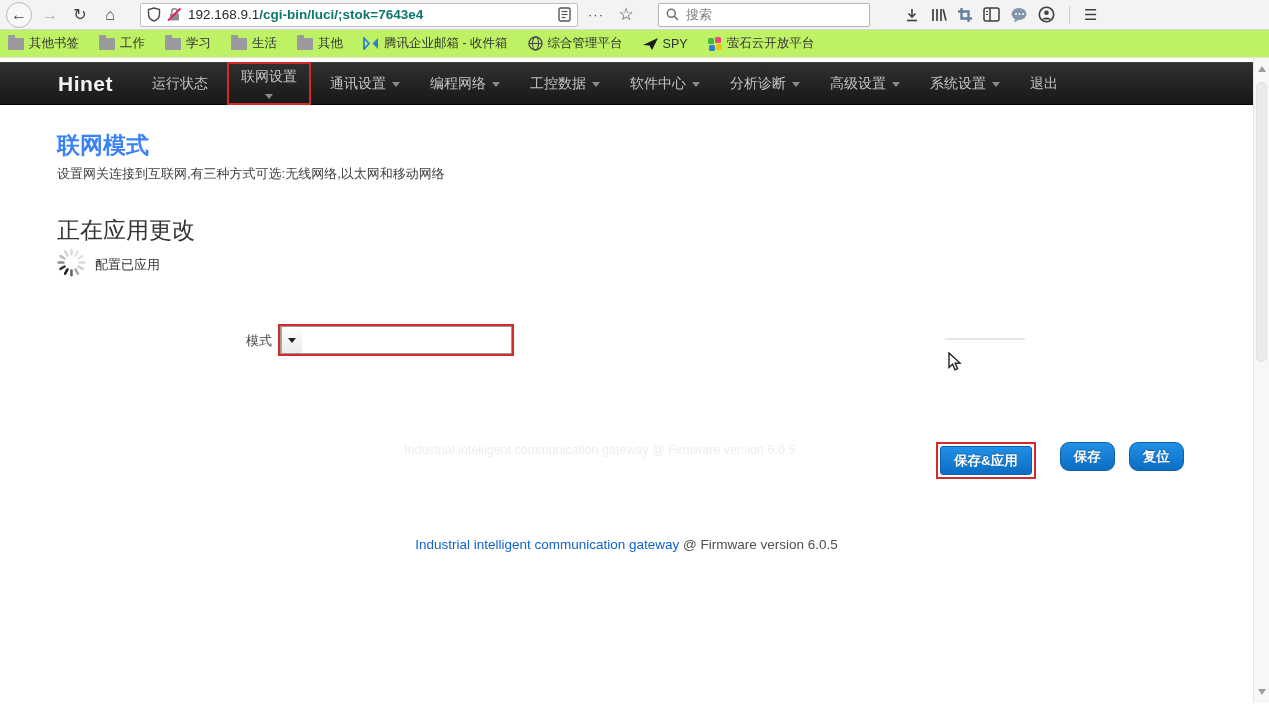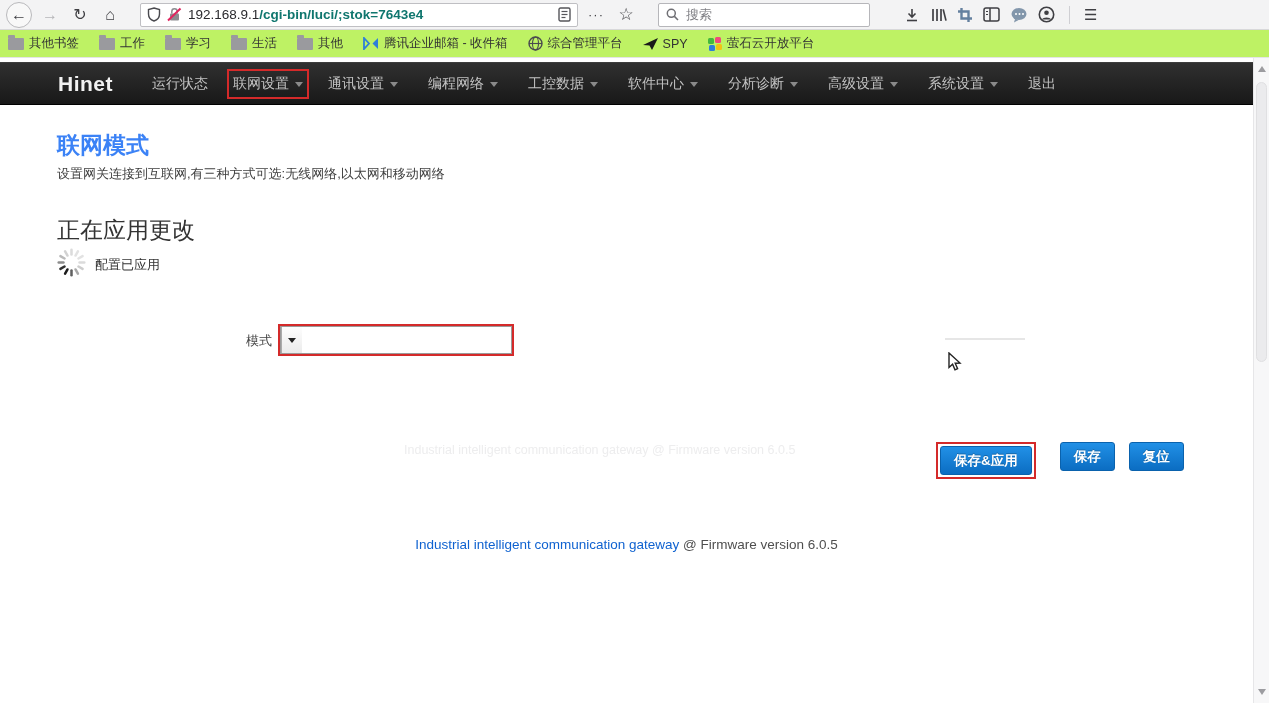--- a/index.html
+++ b/index.html
@@ -45,21 +45,21 @@
 
   
   .navbar { position:absolute; left:0; top:4px; width:1253px; height:43px;
     background:linear-gradient(#303030,#181818); border-top:1px solid #3d3d3d; border-bottom:1px solid #000;
     display:flex; align-items:center; padding-left:58px; }
   .brand { color:#f2f2f2; font-size:21px; font-weight:bold; letter-spacing:0.5px; margin-right:28px; }
   .nav-item { color:#c3c3c3; font-size:14px; padding:6px 11px; display:flex; align-items:center; gap:6px;
     white-space:nowrap; margin-right:8px; }
   .caret { width:0; height:0; border-left:4px solid transparent; border-right:4px solid transparent;
     border-top:5px solid #8a8a8a; margin-top:2px; }
-  .nav-hl { border:2px solid #d42a2a; padding:4px 4px; }
+  .nav-hl { border:2px solid #d42a2a; padding:4px 12px;flex-direction:column; }
 
   
   .page-title { position:absolute; left:57px; top:72px; font-size:23px; font-weight:bold; color:#3b82f6; }
   .page-desc { position:absolute; left:57px; top:107px; font-size:13px; color:#3f3f3f; }
   .applying-title { position:absolute; left:57px; top:157px; font-size:23px; color:#333; }
   .spinner { position:absolute; left:56px; top:189px; }
   .applying-status { position:absolute; left:95px; top:198px; font-size:13px; color:#333; }
 
   .mode-label { position:absolute; left:246px; top:274px; font-size:13px; color:#444; }
   .select-redbox { position:absolute; left:278px; top:266px; border:2px solid #d42a2a; padding:0; }
@@ -73,21 +73,21 @@
   .faint-line { position:absolute; left:945px; top:280px; width:80px; height:2px; background:#e6e6e6; }
   .cursor { position:absolute; left:947px; top:294px; }
 
   .ghost-text { position:absolute; left:404px; top:385px; font-size:12.5px; color:#ededee; white-space:nowrap; }
 
   .btn-row { position:absolute; left:936px; top:384px; display:flex; align-items:flex-start; }
   .btn { height:29px; border:1px solid #0a62ad; border-radius:3px; color:#fff; font-size:13.5px; font-weight:bold;
     background:linear-gradient(#2190e6,#0b6dc2); padding:0 13px; display:flex; align-items:center;
     text-shadow:0 -1px 0 rgba(0,0,0,0.25); white-space:nowrap; }
   .btn-redbox { border:2px solid #d42a2a; padding:2px; margin-right:10px; }
-  .btn + .btn, .btn-redbox + .btn { margin-left:14px; }
+  .btn + .btn, .btn-redbox + .btn { margin-left:14px;border-radius:9px; }
 
   .footer { position:absolute; left:0; top:479px; width:1253px; text-align:center; font-size:13.5px; color:#4f4f4f; }
   .footer a { color:#0f62d0; text-decoration:none; }
 
   
   .scrollbar { position:absolute; right:0; top:0; width:16px; height:645px; background:#f7f7f8;
     border-left:1px solid #e6e6e8; }
   .sb-thumb { position:absolute; left:2px; top:24px; width:11px; height:280px; background:#ebebed;
     border:1px solid #e0e0e2; border-radius:6px; }
   .sb-up, .sb-down { position:absolute; left:4px; width:0; height:0;

